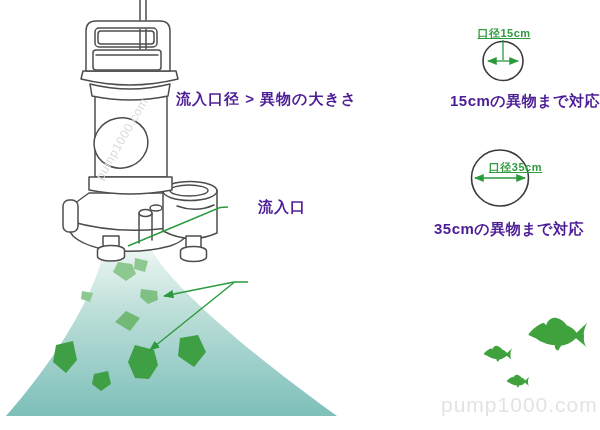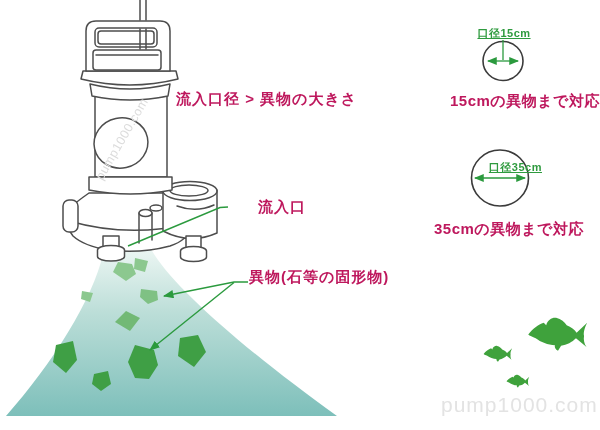--- a/index.html
+++ b/index.html
@@ -2,21 +2,21 @@
 <html><head>
 <meta charset="utf-8">
 <style>
   html,body{margin:0;padding:0;background:#fff;}
   .canvas{
     position:relative;width:600px;height:430px;background:#ffffff;overflow:hidden;
     font-family:"Liberation Sans","DejaVu Sans",sans-serif;
   }
   .canvas svg{position:absolute;left:0;top:0;z-index:1;}
   .lbl{
-    position:absolute;z-index:3;color:#be185d;font-weight:bold;
+    position:absolute;z-index:3;color:#4c1d95;font-weight:bold;
     font-size:15px;letter-spacing:1px;white-space:nowrap;line-height:1.2;
   }
   .lbl-small{
     position:absolute;z-index:3;color:#2f9b3f;font-weight:bold;
     font-size:11px;letter-spacing:0.5px;white-space:nowrap;text-align:center;text-decoration:underline;
   }
   .wm-bottom{
     position:absolute;z-index:3;color:#e3e3e3;font-size:21px;letter-spacing:1px;
     font-weight:normal;white-space:nowrap;
   }
@@ -112,21 +112,20 @@
 
     <g fill="#3fa23c">
       <use href="#fishShape" transform="translate(527,316) scale(0.62)"></use>
       <use href="#fishShape" transform="translate(483,345) scale(0.30)"></use>
       <use href="#fishShape" transform="translate(506,374) scale(0.24)"></use>
     </g>
   </svg>
 
   <div class="lbl" style="left:176px;top:90px;">流入口径 &gt; 異物の大きさ</div>
   <div class="lbl" style="left:230px;top:198px;margin-left:28px;">流入口</div>
-  <div class="lbl" style="left:249px;top:268px;">異物(石等の固形物)</div>
 
   <div class="lbl-small" style="left:462px;top:26px;width:84px;">口径15cm</div>
   <div class="lbl" style="left:450px;top:92px;letter-spacing:0.5px;">15cmの異物まで対応</div>
 
   <div class="lbl-small" style="left:458px;top:160px;width:84px;text-align:right;">口径35cm</div>
   <div class="lbl" style="left:434px;top:220px;letter-spacing:0.5px;text-align:center;">35cmの異物まで対応</div>
 
   <div class="wm-diag" style="left:58px;top:132px;width:128px;">pump1000.com</div>
   <div class="wm-bottom" style="left:441px;top:393px;">pump1000.com</div>
 

